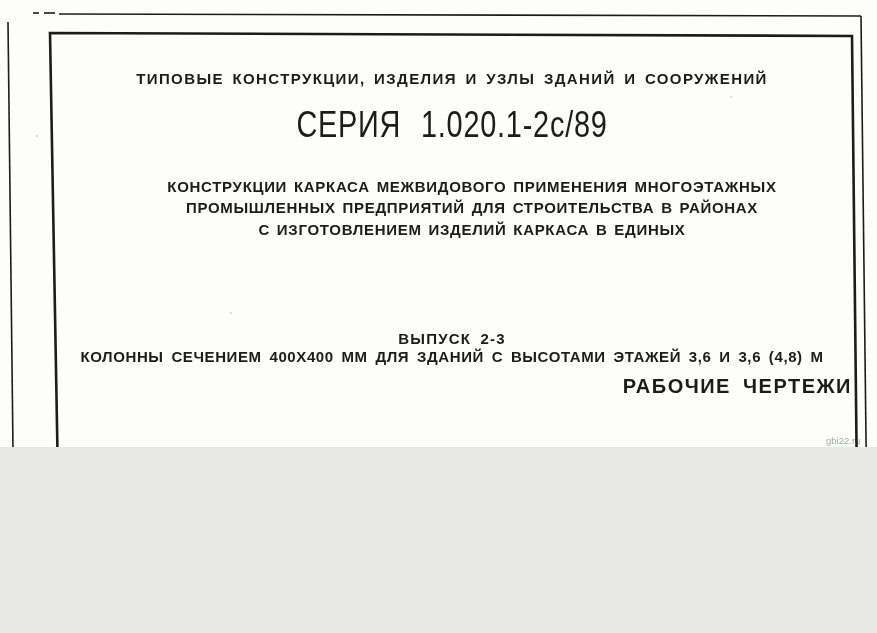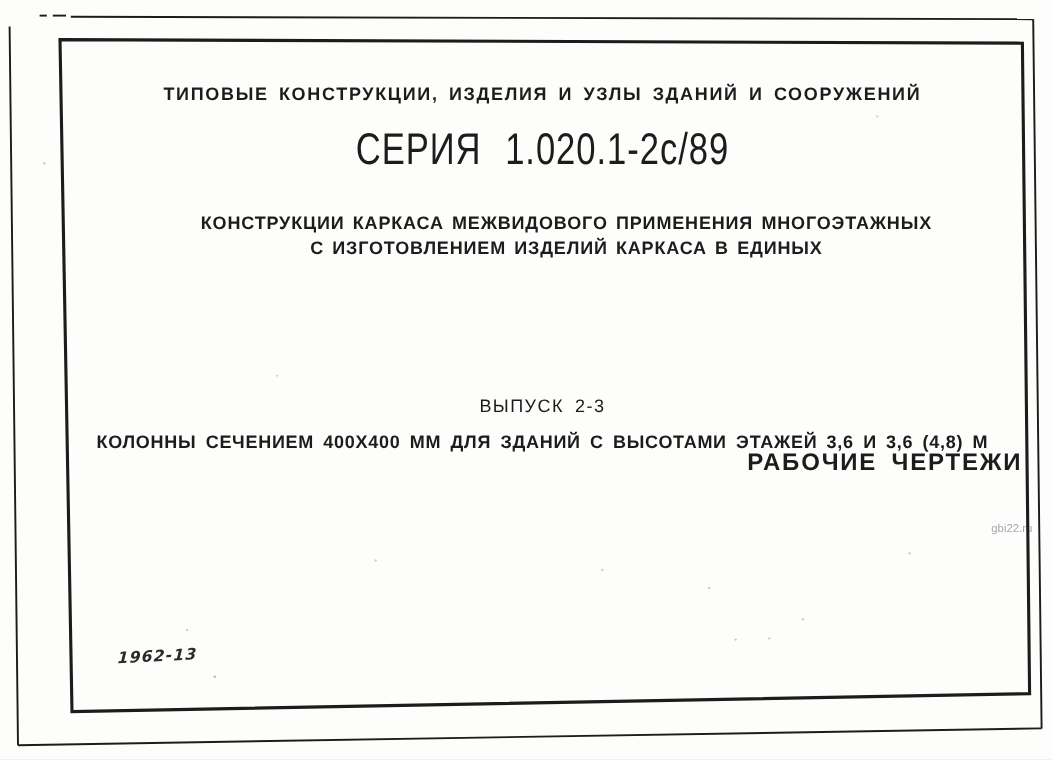--- a/index.html
+++ b/index.html
@@ -1,37 +1,37 @@
 <!DOCTYPE html>
 <html style="--ink: #1c1c1c; --paper: #fdfdfb; --watermark: #a4a8ac;"><head>
 <meta charset="utf-8">
 <style>
   html,body{margin:0;padding:0;background:#e8e8e6;}
   .page{
     position:relative;
-    width:877px;height:633px;
+    width:877px;height:447px;
     background:var(--paper,#fdfdfb);
     overflow:hidden;
     font-family:"Liberation Sans", sans-serif;
     color:var(--ink,#1c1c1c);
   }
   .border-svg{position:absolute;left:0;top:0;z-index:3;pointer-events:none;}
   .textlayer{position:absolute;left:52px;top:0;width:800px;z-index:2;}
   .t{position:absolute;left:0;width:800px;text-align:center;white-space:nowrap;}
   .doc-header{
     top:70px;font-size:15px;font-weight:bold;letter-spacing:1.4px;word-spacing:3px;
   }
   .series{
     top:104px;font-size:37px;font-weight:400;letter-spacing:1px;word-spacing:14px;
     transform:scaleX(0.78);transform-origin:50% 50%;
   }
   .desc{top:176px;font-size:15px;font-weight:bold;letter-spacing:0.7px;word-spacing:2px;line-height:21.4px;padding-left:20px;}
   .desc .dline{width:800px;text-align:center;white-space:nowrap;}
-  .issue{top:330px;font-size:15px;font-weight:normal;letter-spacing:1.2px;word-spacing:4px;}
-  .subtitle{top:360px;font-size:15px;font-weight:bold;letter-spacing:0.6px;word-spacing:3px;}
+  .issue{top:330px;font-size:15px;font-weight:bold;letter-spacing:1.2px;word-spacing:4px;}
+  .subtitle{top:348px;font-size:15px;font-weight:bold;letter-spacing:0.6px;word-spacing:3px;}
   .doctype{top:375px;font-size:20px;font-weight:bold;letter-spacing:1.5px;word-spacing:5px;text-align:right;}
   .handnote{
     position:absolute;left:98px;top:540px;z-index:2;
     font-family:"DejaVu Sans", sans-serif;font-style:italic;font-weight:bold;
     font-size:13px;letter-spacing:1px;color:#2a2a2a;
     transform:rotate(-3deg) skewX(-6deg);
   }
   .watermark{
     position:absolute;left:826px;top:435px;z-index:1;
     font-size:9.5px;color:var(--watermark,#a4a8ac);letter-spacing:0px;
@@ -76,20 +76,21 @@
     <path d="M50,33 L852,36 L858,578 L60,593 Z" style="stroke:var(--ink,#1c1c1c);stroke-width:2.6;fill:none;"></path>
   </svg>
 
   <div class="textlayer">
     <div class="t doc-header">ТИПОВЫЕ КОНСТРУКЦИИ, ИЗДЕЛИЯ И УЗЛЫ ЗДАНИЙ И СООРУЖЕНИЙ</div>
 
     <div class="t series">СЕРИЯ 1.020.1-2с/89</div>
 
     <div class="t desc">
       <div class="dline">КОНСТРУКЦИИ КАРКАСА МЕЖВИДОВОГО ПРИМЕНЕНИЯ МНОГОЭТАЖНЫХ</div>
+      <div class="dline">ПРОМЫШЛЕННЫХ ПРЕДПРИЯТИЙ ДЛЯ СТРОИТЕЛЬСТВА В РАЙОНАХ</div>
       <div class="dline">С ИЗГОТОВЛЕНИЕМ ИЗДЕЛИЙ КАРКАСА В ЕДИНЫХ</div>
     </div>
 
     <div class="t issue">ВЫПУСК 2-3</div>
 
     <div class="t subtitle">КОЛОННЫ СЕЧЕНИЕМ 400X400 ММ ДЛЯ ЗДАНИЙ С ВЫСОТАМИ ЭТАЖЕЙ 3,6 И 3,6 (4,8) М</div>
 
     <div class="t doctype">РАБОЧИЕ ЧЕРТЕЖИ</div>
   </div>
 

